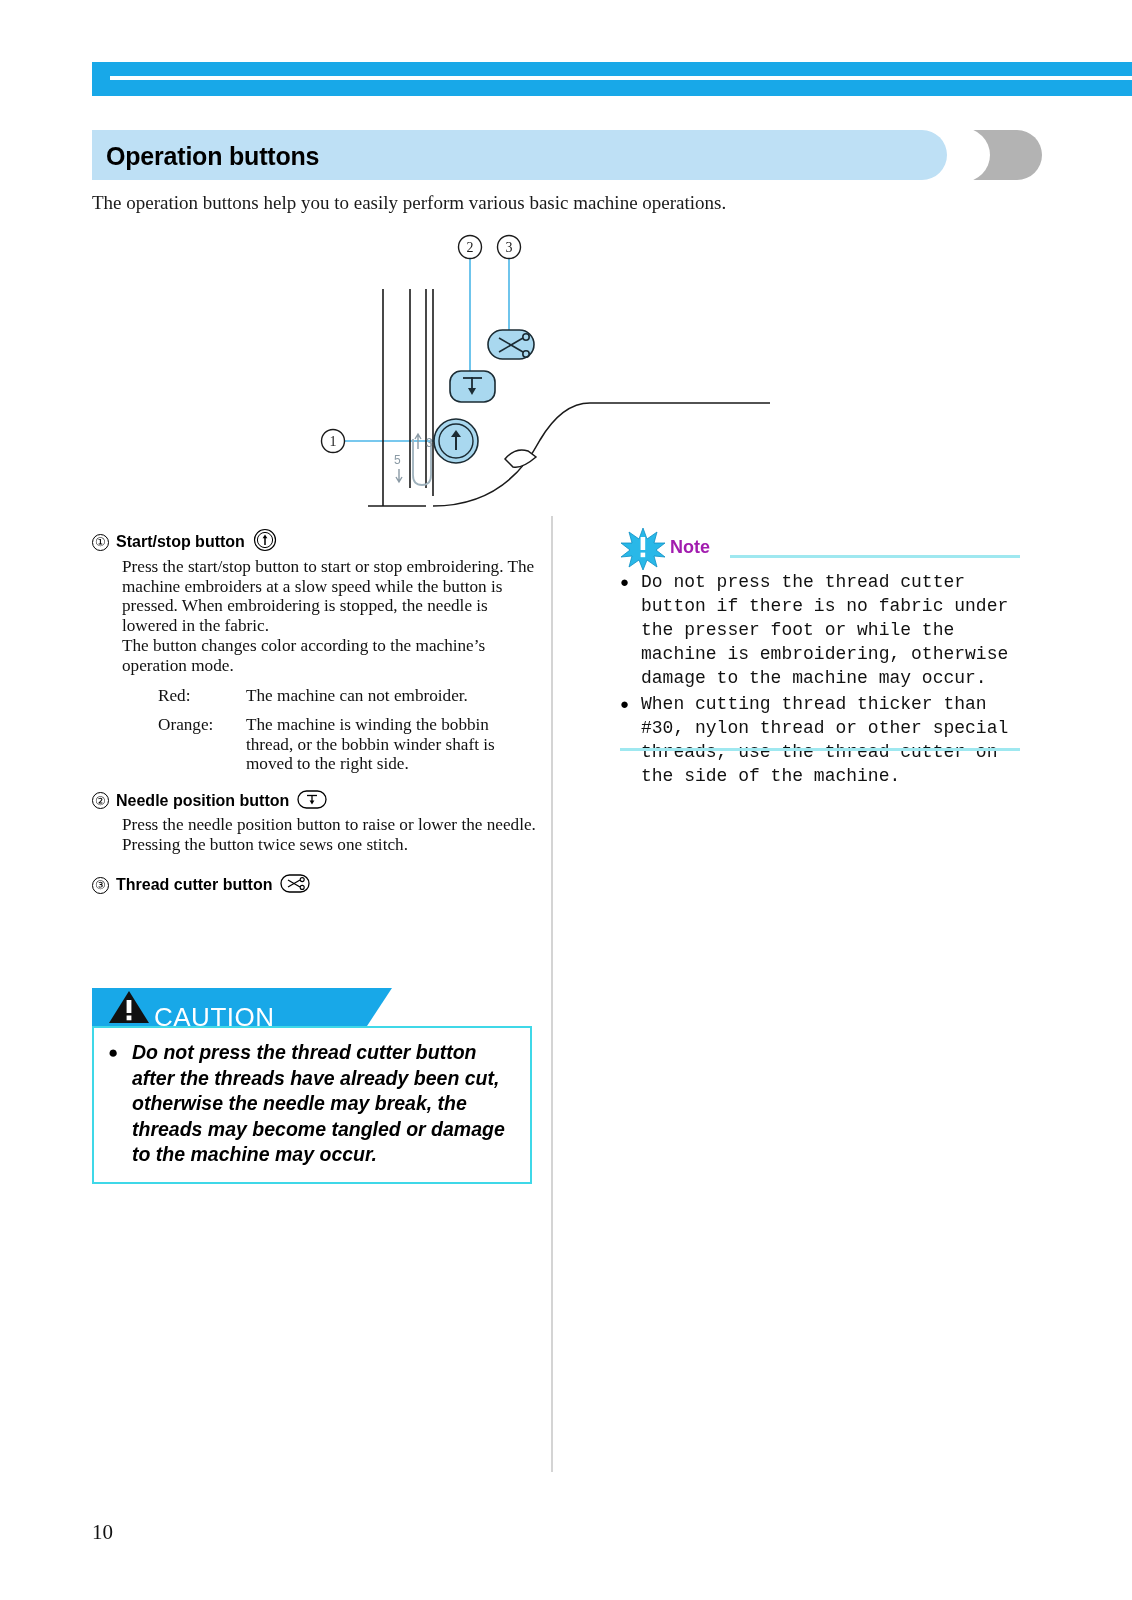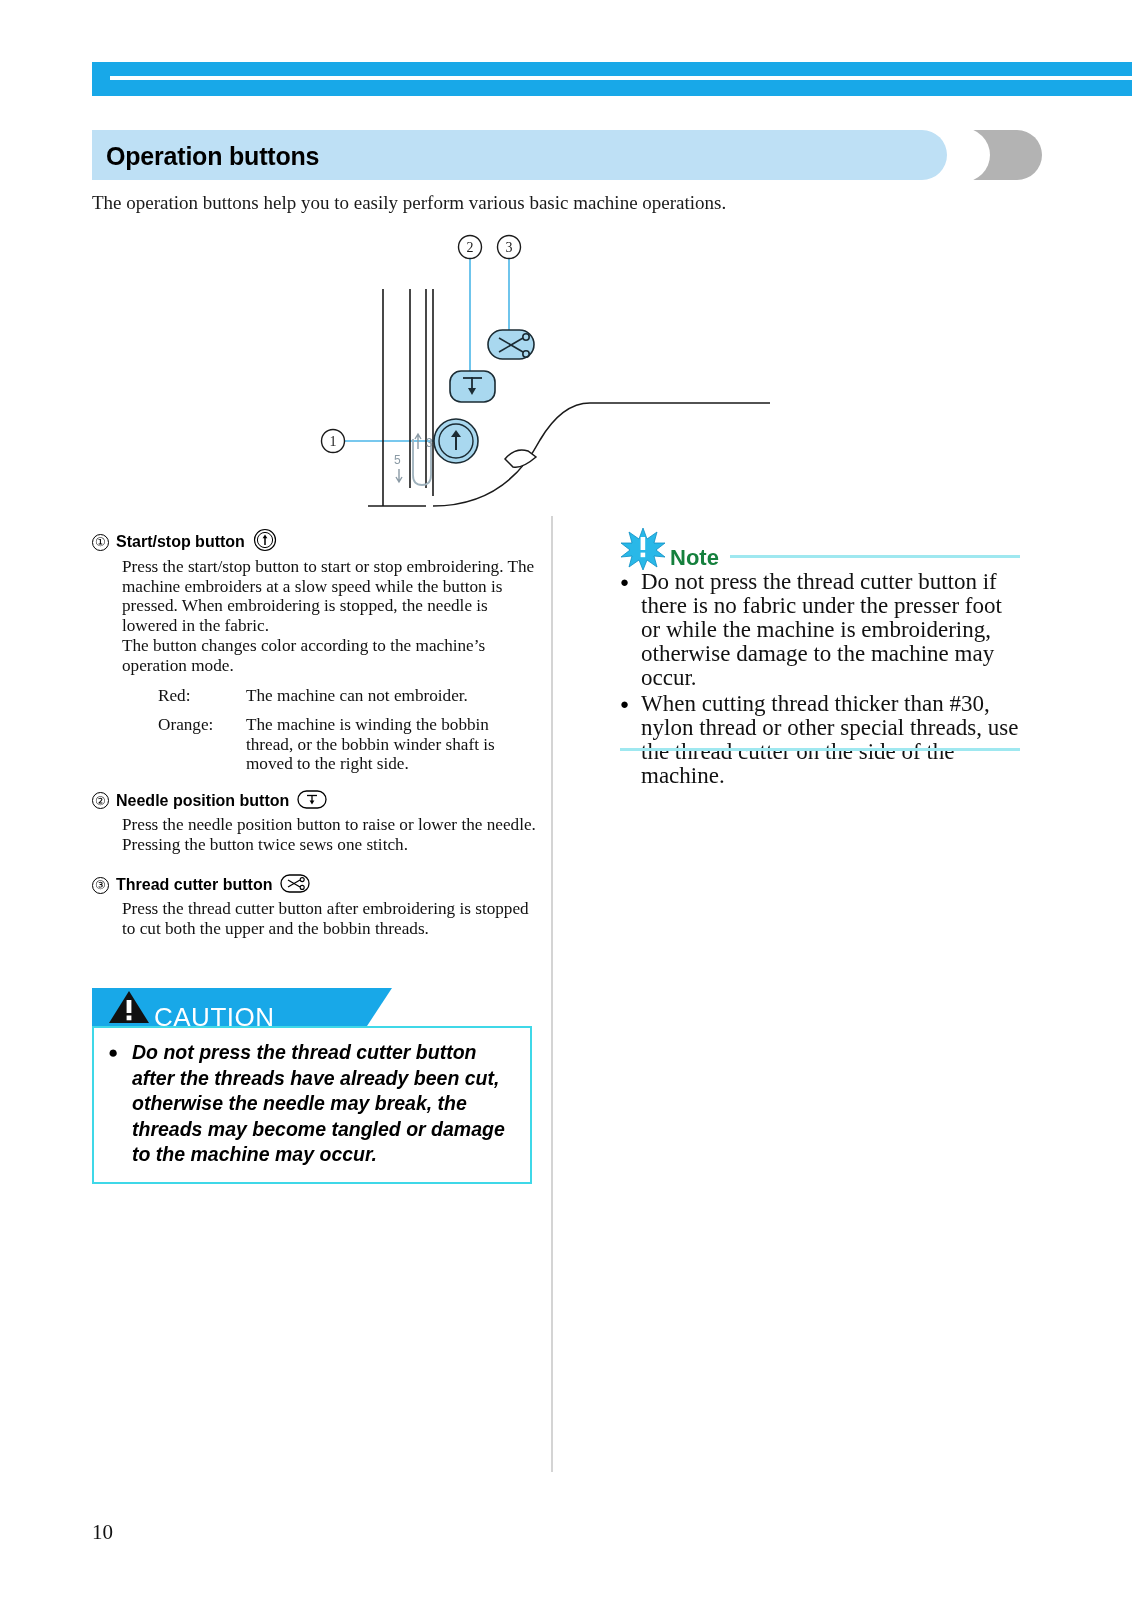--- a/index.html
+++ b/index.html
@@ -134,34 +134,34 @@
     font-family: "Liberation Sans", sans-serif;
     font-weight: bold;
     font-size: 19.5px; line-height: 25.6px; color: #000; font-style: italic;
   }
 
   
   .note-wrap { position: absolute; left: 620px; top: 530px; width: 400px; }
   .note-head { position: relative; height: 36px; }
   .note-icon { position: absolute; left: 0px; top: -4px; }
   .note-title {
-    position: absolute; left: 50px; top: 15px;
-    font-family: "Liberation Sans", sans-serif;
-    font-weight: bold; font-size: 22px; color: #15803d;
+    position: absolute; left: 50px; top: 7px;
+    font-family: "Liberation Sans", sans-serif;
+    font-weight: bold; font-size: 18px; color: #a21caf;
   }
   .note-rule {
     position: absolute; left: 110px; top: 25px;
     width: 290px; height: 3px; background: #9FE8F0;
   }
   .note-list { margin-top: 4px; }
   .note-item { display: flex; gap: 9px; margin-bottom: 2px; }
   .note-bullet { font-size: 15px; line-height: 24px; color: #000; min-width: 12px; }
   .note-text {
-    font-family: Liberation Serif, serif;
-    font-size: 23px; line-height: 24px; color: #111;
+    font-family: Liberation Mono, monospace;
+    font-size: 18px; line-height: 24px; color: #111;
     width: 378px;
   }
   .note-bottom-rule {
     position: absolute; left: 620px; top: 748px;
     width: 400px; height: 3px; background: #9FE8F0;
   }
 
   
   .page-num {
     position: absolute; left: 92px; top: 1498px;
@@ -300,21 +300,20 @@
         <span class="key-icon">
           <svg width="32" height="22" viewBox="0 0 32 22">
             <rect x="2" y="3" width="28" height="17" rx="8.5" fill="none" stroke="#000" stroke-width="1.3"></rect>
             <line x1="9" y1="8" x2="21" y2="15" stroke="#000" stroke-width="1.2"></line>
             <line x1="9" y1="15" x2="21" y2="8" stroke="#000" stroke-width="1.2"></line>
             <circle cx="23.2" cy="7.6" r="2" fill="none" stroke="#000" stroke-width="1.1"></circle>
             <circle cx="23.2" cy="15.4" r="2" fill="none" stroke="#000" stroke-width="1.1"></circle>
           </svg>
         </span>
       </div>
-      <div class="item-body">Press the thread cutter button after embroidering is stopped to cut both the upper and the bobbin threads.</div>
     </div>
   </div>
 
   <div class="caution-wrap">
     <div class="caution-banner">
       <svg class="caution-banner-bg" width="300" height="38" viewBox="0 0 300 38">
         <polygon points="0,0 300,0 275,38 0,38" fill="#18A8E8"></polygon>
       </svg>
       <svg class="caution-tri" width="42" height="34" viewBox="0 0 42 34">
         <polygon points="21,1 41,33 1,33" fill="#111111"></polygon>

